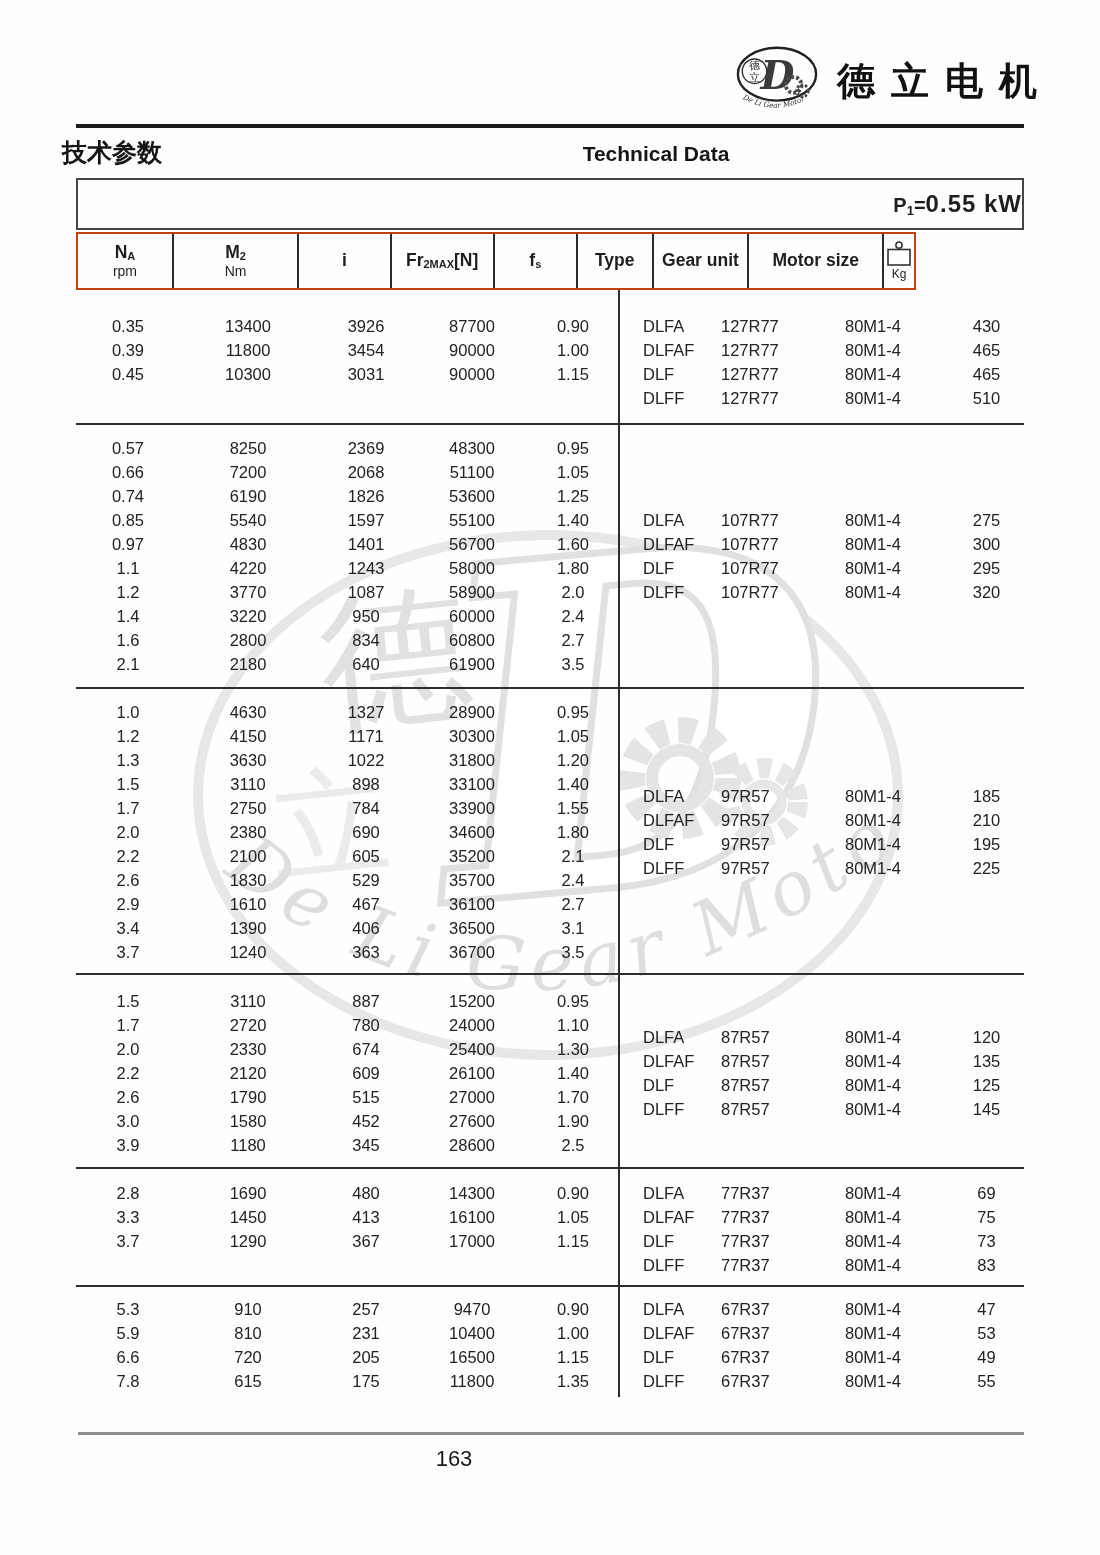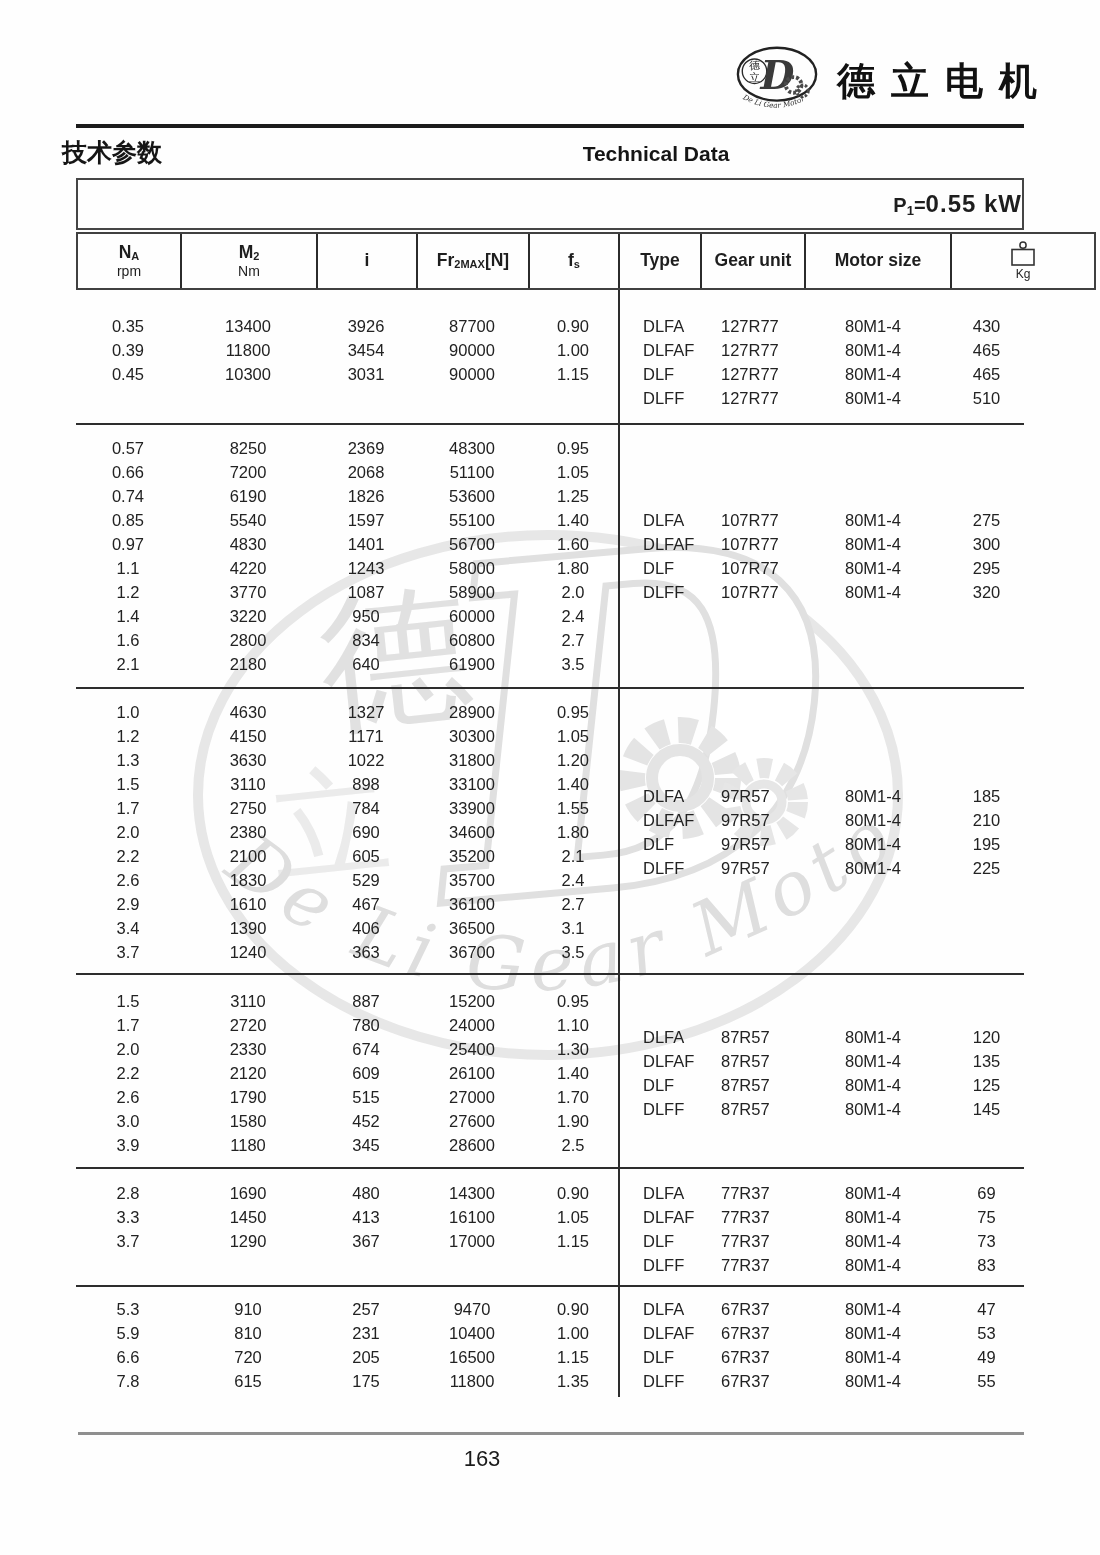--- a/index.html
+++ b/index.html
@@ -19,21 +19,21 @@
   .title-cn{position:absolute;left:62px;top:136px;font-size:25px;font-weight:bold;color:#151515;}
   .title-en{position:absolute;left:656px;top:142px;transform:translateX(-50%);font-size:21px;font-weight:bold;color:#151515;}
 
   .power-box{position:absolute;left:76px;top:178px;width:948px;height:52px;box-sizing:border-box;border:2px solid #454545;display:flex;align-items:center;justify-content:flex-end;background:transparent;}
   .p-group{display:flex;align-items:baseline;}
   .p-sym{font-size:20px;font-weight:bold;}
   .p-sym sub{font-size:13px;vertical-align:-0.2em;font-weight:bold;}
   .p-val{font-size:24px;font-weight:bold;letter-spacing:1px;}
 
   
-  .thead{position:absolute;left:76px;top:232px;width:1020px;height:58px;box-sizing:border-box;border:2px solid #404040;display:flex;background:transparent;}
+  .thead{position:absolute;left:76px;top:232px;width:840px;height:58px;box-sizing:border-box;border:2px solid #c2410c;display:flex;background:transparent;}
   .hc{box-sizing:border-box;border-right:2px solid #2b2b2b;display:flex;flex-direction:column;align-items:center;justify-content:center;line-height:1.12;}
   .hc:last-child{border-right:none;flex:1;}
   .w0{width:104px}.w1{width:136px}.w2{width:100px}.w3{width:112px}.w4{width:90px}.w5{width:82px}.w6{width:104px}.w7{width:146px}
   .hmain{font-size:17.5px;font-weight:bold;white-space:nowrap;}
   .hmain sub{font-size:11px;vertical-align:-0.22em;font-weight:bold;}
   .hunit{font-size:14px;font-weight:400;margin-top:1px;}
   .kg-icon{width:30px;height:26px;display:block;margin:0 auto;}
   .kg-label{font-size:12px;font-weight:400;margin-top:1px;}
 
   
@@ -50,21 +50,21 @@
   .lrow,.rrow{height:24px;line-height:24px;font-size:16.5px;white-space:nowrap;color:#222;}
   .lc{display:inline-block;text-align:center;vertical-align:top;}
   .lc0{width:104px}.lc1{width:136px}.lc2{width:100px}.lc3{width:112px}.lc4{width:90px}
   .rrow{display:flex;padding-left:25px;}
   .rc{display:inline-block;}
   .rc0{width:78px}.rc1{width:124px}.rc2{width:104px}.rc3{width:75px;text-align:center;}
   .vdiv{position:absolute;left:542px;top:0;bottom:0;width:2px;background:#2d2d2d;}
   .group:nth-of-type(6) .vdiv{bottom:40px;}
 
   .rule-bottom{position:absolute;left:78px;top:1432px;width:946px;height:3px;background:#8f8f8f;}
-  .page-num{position:absolute;left:0;top:1446px;width:908px;text-align:center;font-size:22px;color:#1a1a1a;margin-left:28px;}
+  .page-num{position:absolute;left:0;top:1446px;width:908px;text-align:center;font-size:22px;color:#1a1a1a;}
 </style>
 </head>
 <body>
 
 <div class="page">
 
   <svg class="watermark" viewBox="0 0 1100 1555" xmlns="http://www.w3.org/2000/svg">
     <ellipse cx="548" cy="795" rx="350" ry="260" fill="none" stroke="#e7e7e7" stroke-width="10"></ellipse>
     <text class="wm-serif" x="395" y="710" font-size="150" fill="#e1e1e1" text-anchor="middle" transform="rotate(-6 395 660)">德</text>
     <text class="wm-serif" x="330" y="865" font-size="118" fill="#ebebeb" text-anchor="middle" transform="rotate(-6 330 820)">立</text>

